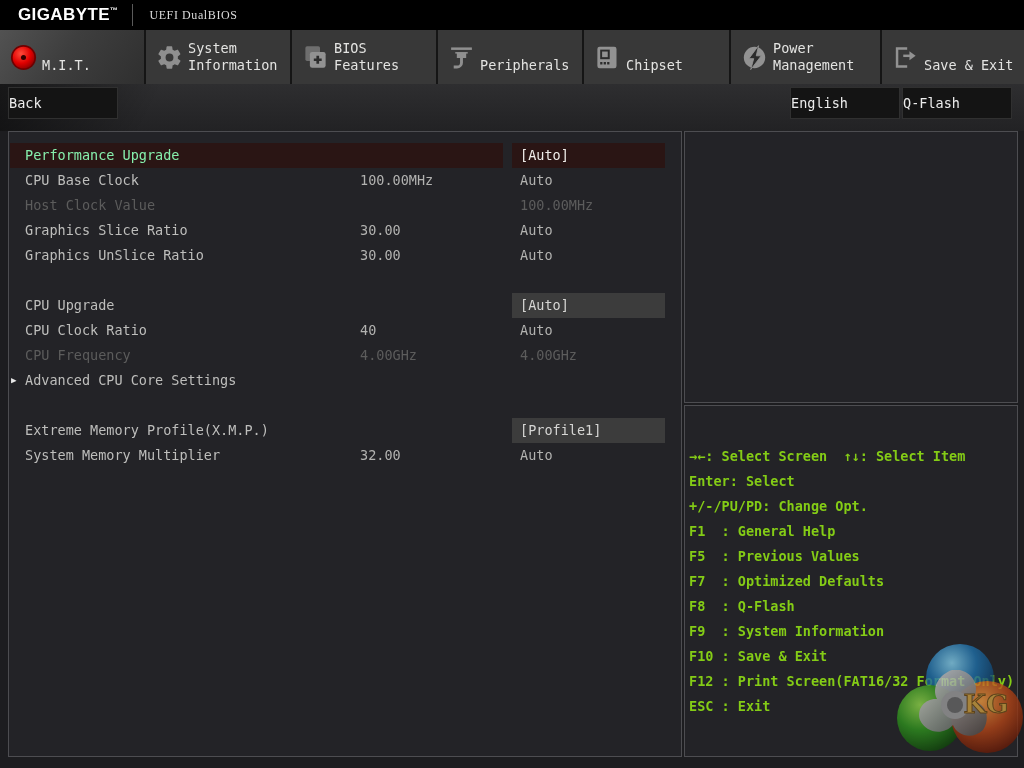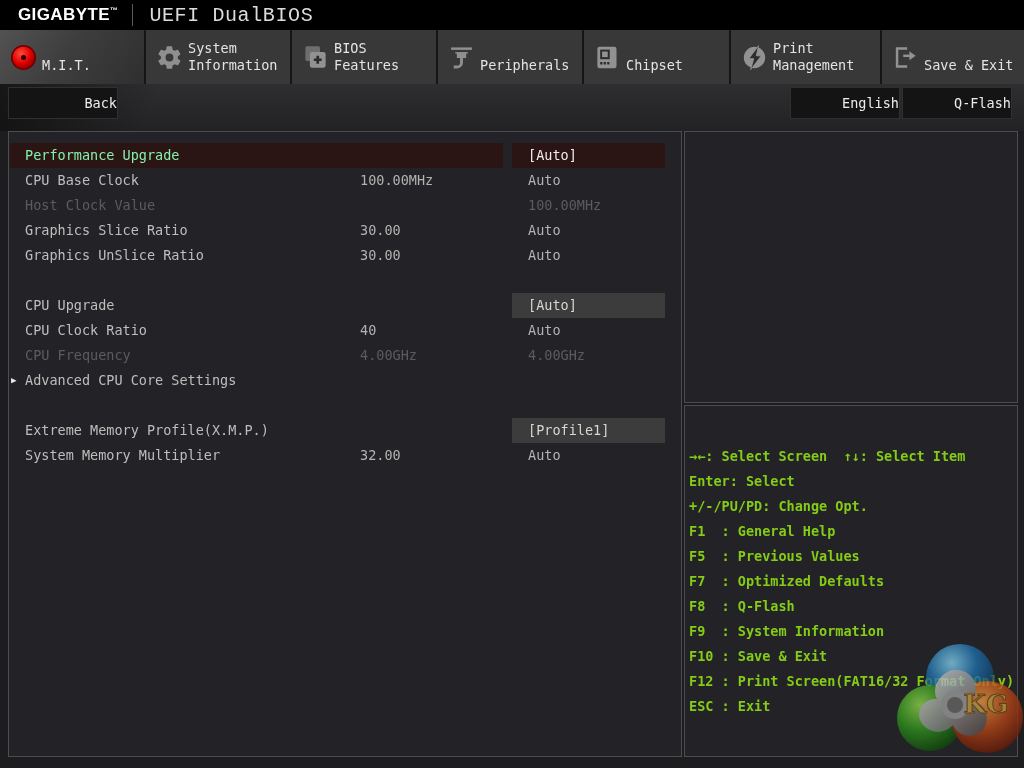--- a/index.html
+++ b/index.html
@@ -12,58 +12,58 @@
     color:#bebebc;
   }
 
   
   .topbar { position:absolute; left:0; top:0; width:1024px; height:30px; background:#000;
             display:flex; align-items:center; }
   .brand { font-family:"Liberation Sans", sans-serif; font-weight:700; font-size:17px;
            color:#fff; letter-spacing:.4px; margin-left:18px; }
   .brand sup { font-size:8px; vertical-align:super; }
   .topbar .divider { width:1px; height:22px; background:#5a5a5a; margin:0 16px 0 14px; }
-  .product { font-family:Liberation Mono, monospace; font-size:20px; color:#dcdcdc; letter-spacing:.6px; }
+  .product { font-family:Liberation Serif, serif; font-size:12px; color:#dcdcdc; letter-spacing:.6px; }
 
   
   .tabrow { position:absolute; left:0; top:30px; width:1024px; height:54px; background:#101010;
             display:flex; box-shadow:inset 0 1px 0 #5a5a5a; }
   .tab { position:relative; height:54px; background:#383838; border-right:2px solid #151515; cursor:pointer; }
   .tab:last-child { border-right:none; }
   .tab.active { background:linear-gradient(125deg,#525252 0%,#3e3e3e 45%,#2f2f2f 100%); }
   .tab .ticon { position:absolute; left:10px; top:14px; width:27px; height:27px; }
   .tab .ticon svg { width:100%; height:100%; display:block; }
   .tlabel { position:absolute; left:42px; top:10px; height:34px; display:flex; flex-direction:column;
             justify-content:flex-end; color:#e4e4e2; line-height:17px; white-space:nowrap; }
 
   
   .subband { position:absolute; left:0; top:84px; width:1024px; height:47px;
              background:linear-gradient(#2e2e30,#222224); }
   .subband::before { content:""; position:absolute; left:0; top:0; width:230px; height:47px;
              background:linear-gradient(115deg, rgba(0,0,0,.5), transparent 65%); }
   .btn { position:absolute; top:87px; width:110px; height:32px; background:#141414;
-         border:1px solid #303030; color:#ececec; text-align:right; line-height:30px; cursor:pointer; }
+         border:1px solid #303030; color:#ececec; text-align:left; line-height:30px; cursor:pointer; }
   .btn-back   { left:8px; }
   .btn-lang   { left:790px; }
   .btn-qflash { left:902px; }
 
   
   .panel { position:absolute; background:#232327; border:1px solid #4d4d51; }
   .main-panel  { left:8px;   top:131px; width:674px; height:626px; }
   .right-top   { left:684px; top:131px; width:334px; height:272px; }
   .right-bottom{ left:684px; top:405px; width:334px; height:352px; }
 
   
   .rows { padding-top:11px; position:relative; }
   .srow { position:relative; height:25px; line-height:25px; white-space:nowrap; cursor:pointer; }
   .srow .band { position:absolute; left:1px; top:0; width:493px; height:25px; background:#2a1514; }
   .srow .lbl { position:absolute; left:16px; top:0; color:#bebebc; }
   .srow .arrow { position:absolute; left:2px; top:0; font-size:9px; color:#e8e8e8; }
   .srow .mid { position:absolute; left:351px; top:0; color:#b2b2b0; }
-  .srow .val { position:absolute; left:503px; top:0; width:153px; height:25px; padding-left:16px; color:#b2b2b0; }
+  .srow .val { position:absolute; left:503px; top:0; width:153px; height:25px; padding-left:8px; color:#b2b2b0; }
   .srow .val.plain { background:#3c3c3c; color:#d6d6d4; }
   .srow .val.highlight { background:#2a1514; color:#efedea; }
   .srow.selected .lbl { color:#86efac; }
   .srow.disabled .lbl, .srow.disabled .mid, .srow.disabled .val { color:#5c5c5c; }
   .spacer { height:25px; }
 
   
   .help { padding:38px 0 0 4px; }
   .help .hline { height:25px; line-height:25px; white-space:pre; color:#84cc16;font-weight:bold; }
 
@@ -152,21 +152,21 @@
       </div>
     </div>
     <div class="tab" style="width: 151px;">
       <span class="ticon">
         <svg viewBox="0 0 24 24">
           <circle cx="12" cy="12" r="9.5" fill="#929292"></circle>
           <path d="M15.5 1.5 7 13h4.3L8.6 22.8 18 10.5h-4.4l2-9z" fill="#2c2c2c" stroke="#929292" stroke-width="0.8"></path>
         </svg>
       </span>
       <div class="tlabel">
-        <div>Print</div>
+        <div>Power</div>
         <div>Management</div>
       </div>
     </div>
     <div class="tab" style="width: 142px;">
       <span class="ticon">
         <svg viewBox="0 0 24 24" fill="none">
           <path d="M13.5 4H4.5v16h9" stroke="#929292" stroke-width="2.2"></path>
           <path d="M10 10.5h8" stroke="#929292" stroke-width="2.2"></path>
           <path d="M15.5 6.5l5.5 4-5.5 4z" fill="#929292"></path>
         </svg>

